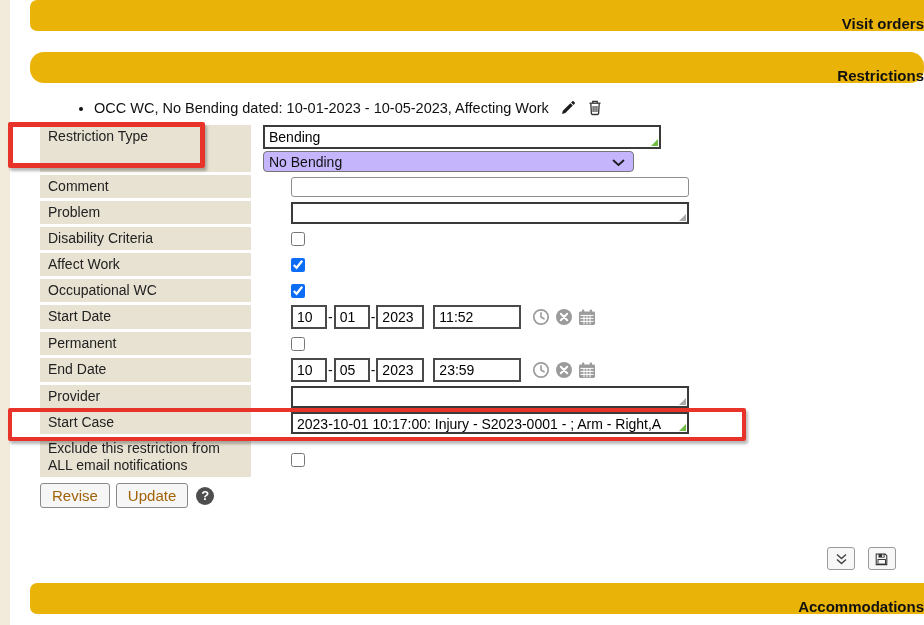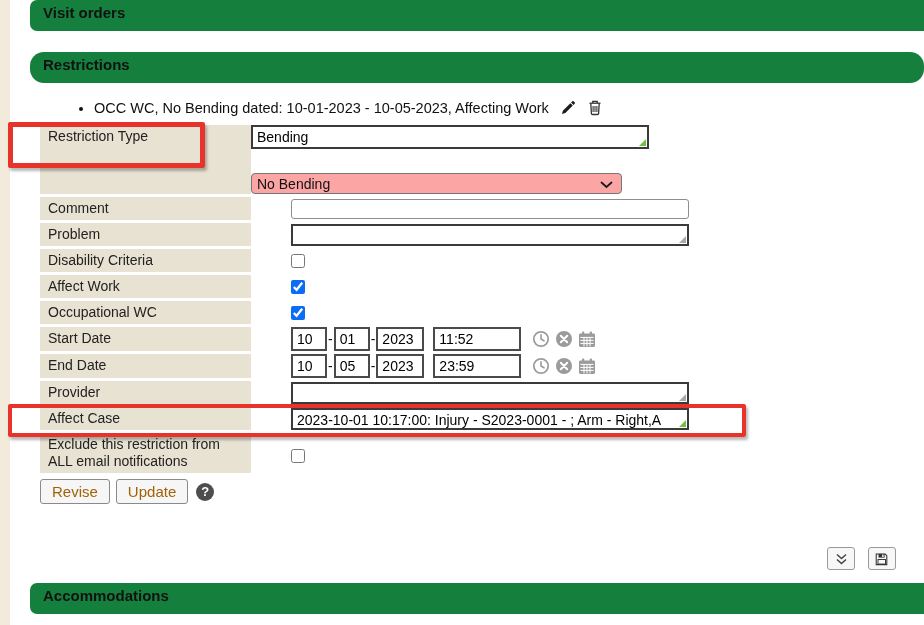--- a/index.html
+++ b/index.html
@@ -1,51 +1,51 @@
 <!DOCTYPE html>
 <html><head>
 <meta charset="utf-8">
 <style>
   * { box-sizing: border-box; }
   body { margin:0; background:#fff; }
   .page { position:relative; width:924px; height:625px; overflow:hidden;
           background:#fff; font-family:"Liberation Sans", sans-serif; color:#111; }
   .side-strip { position:absolute; left:0; top:0; width:10px; height:625px; background:#f2ebdc; }
 
-  .bar { margin-left:30px; background:#15803d; border-radius:7px 0 0 7px;
-         font-weight:bold; font-size:15px; color:#111; padding:4px 0 6px 13px; height:31px; }
+  .bar { margin-left:30px; background:#eab308; border-radius:7px 0 0 7px;
+         font-weight:bold; font-size:15px; color:#111; padding:15px 0 6px 13px; height:31px;text-align:right; }
   .bar-restrictions { margin-top:21px;border-radius:14px; }
   .bar-accommodations { position:absolute; top:583px; left:0; right:0; margin-left:30px; }
 
   ul.restriction-list { list-style:disc; margin:16px 0 0 0; padding-left:94px; font-size:14.5px; }
   ul.restriction-list li { line-height:18px; }
   .inline-icon { display:inline-block; vertical-align:-3px; margin-left:7px; cursor:pointer; }
 
   a.past-link { display:inline-block; margin:12px 0 0 40px; font-size:14.5px;
                 color:#111; text-decoration:underline; }
 
   .form { margin:5px 0 0 40px; width:600px; }
   .form-row { display:flex; margin-bottom:3px; position:relative; }
   .label-cell { width:211px; flex-shrink:0; background:#e8e2d2; padding:3px 8px;
                 font-size:14px; line-height:17px; color:#222; }
   .field-cell { margin-left:4px; display:flex; align-items:center;padding-left:36px; }
-  .field-col { margin-left:0; display:flex; flex-direction:column;gap:22px; }
+  .field-col { margin-left:12px; display:flex; flex-direction:column; }
 
   .ta-wrap { position:relative; display:inline-block; }
   textarea { font-family:"Liberation Sans", sans-serif; font-size:14px; resize:none;
              overflow:hidden; display:block; }
   .ta-dark { width:398px; height:24px; border:2px solid #3a3a3a; padding:2px 4px; }
   .ta-short { height:22px; }
   .grip { position:absolute; right:3px; bottom:3px; width:0; height:0;
           border-left:7px solid transparent; pointer-events:none; }
   .grip-green { border-bottom:7px solid #6fbf44; }
   .grip-gray  { border-bottom:7px solid #a9a9a9; }
 
   .fake-select { width:371px; height:21px; margin-top:2px; border:1px solid #767676;
-                 border-radius:4px; background:#fca5a5; display:flex; align-items:center;
+                 border-radius:4px; background:#c4b5fd; display:flex; align-items:center;
                  justify-content:space-between; padding:0 8px 0 5px; font-size:14px; cursor:default; }
 
   .input-light { width:398px; height:20px; border:1px solid #8e8e8e; border-radius:3px;
                  padding:1px 4px; font-size:14px; font-family:"Liberation Sans", sans-serif; }
 
   input[type="checkbox"] { width:14px; height:14px; margin:2px 0; accent-color:#0b6cf5; }
 
   .date-input { border:2px solid #4a4a4a; height:24px; padding:1px 4px; font-size:14px;
                 font-family:"Liberation Sans", sans-serif; }
   .d2 { width:36px; } .d4 { width:48px; }
@@ -188,20 +188,26 @@
           <svg width="18" height="17" viewBox="0 0 18 17">
             <rect x="1" y="2.6" width="16" height="13.4" rx="1.4" fill="#9b9b9b"></rect>
             <rect x="4" y="0.5" width="2.2" height="4" rx="0.8" fill="#9b9b9b"></rect>
             <rect x="11.8" y="0.5" width="2.2" height="4" rx="0.8" fill="#9b9b9b"></rect>
             <path d="M2.4 6.4h13.2M2.4 9.4h13.2M2.4 12.4h13.2M6 6.4v9M9 6.4v9M12 6.4v9" stroke="#fff" stroke-width="1"></path>
           </svg>
         </span>
       </div>
     </div>
 
+    <div class="form-row">
+      <div class="label-cell">Permanent</div>
+      <div class="field-cell">
+        <input type="checkbox" style="">
+      </div>
+    </div>
 
     <div class="form-row">
       <div class="label-cell">End Date</div>
       <div class="field-cell">
         <input type="text" class="date-input d2" value="10" style="">
         <span class="dash">-</span>
         <input type="text" class="date-input d2" value="05" style="">
         <span class="dash">-</span>
         <input type="text" class="date-input d4" value="2023" style="">
         <input type="text" class="date-input dtime" value="23:59" style="">
@@ -229,21 +235,21 @@
       <div class="field-cell">
         <span class="ta-wrap">
           <textarea class="ta-dark ta-short" wrap="off" style=""></textarea>
           <span class="grip grip-gray"></span>
         </span>
       </div>
     </div>
 
     <div class="form-row">
       <div class="annotation annotation-2"></div>
-      <div class="label-cell">Affect Case</div>
+      <div class="label-cell">Start Case</div>
       <div class="field-cell">
         <span class="ta-wrap">
           <textarea class="ta-dark ta-short" wrap="off" style="">2023-10-01 10:17:00: Injury - S2023-0001 - ; Arm - Right,A</textarea>
           <span class="grip grip-green"></span>
         </span>
       </div>
     </div>
 
     <div class="form-row">
       <div class="label-cell">Exclude this restriction from ALL email notifications</div>

